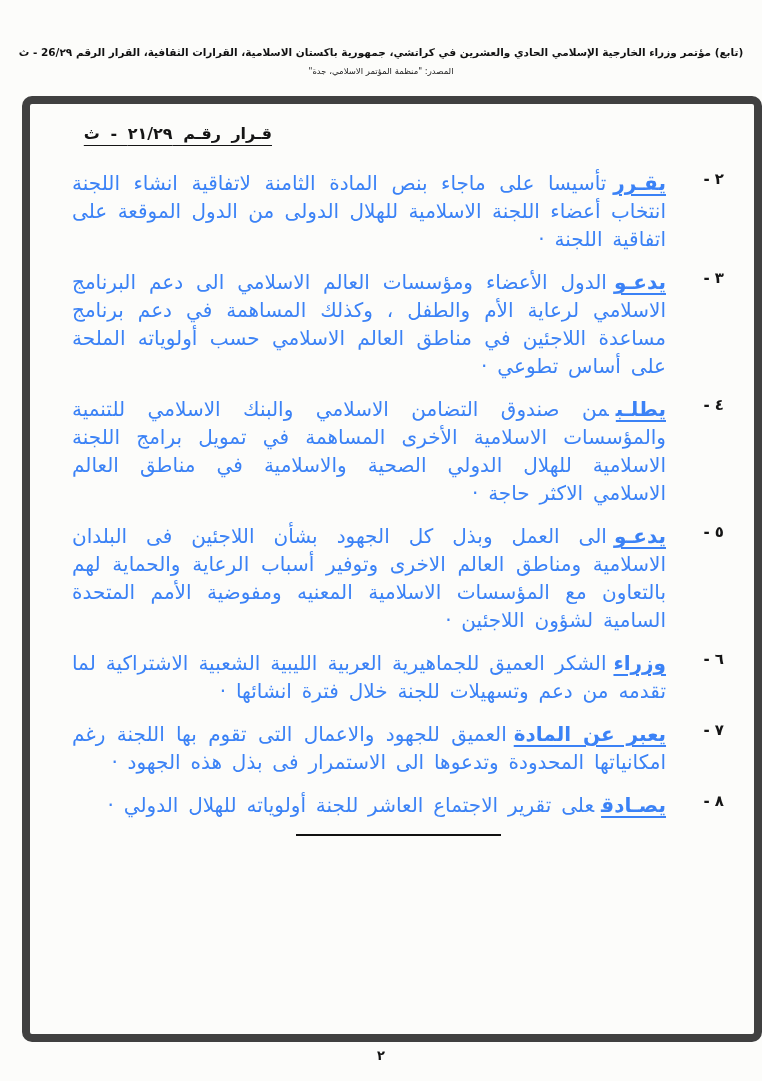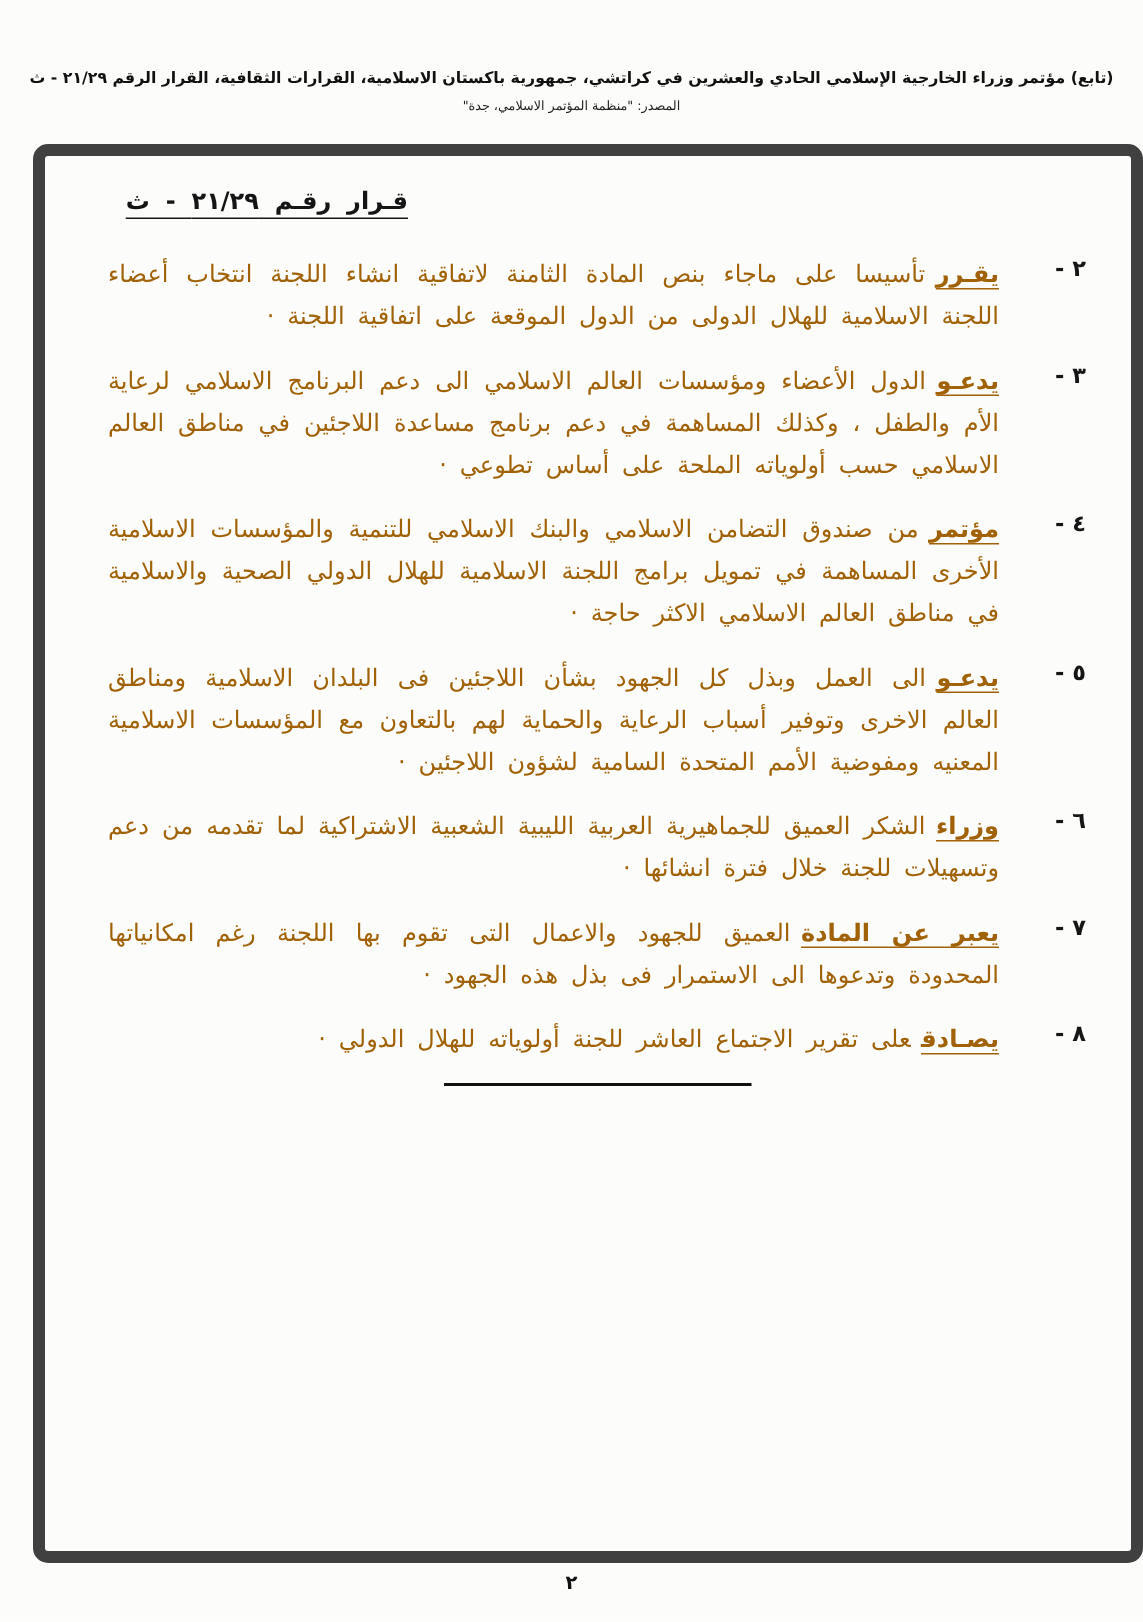--- a/index.html
+++ b/index.html
@@ -52,25 +52,25 @@
     direction:rtl;
   }
   .item-num{
     flex:0 0 58px;
     font-size:15px;font-weight:bold;
     padding-top:1px;
     color:#151515;
   }
   .item-text{
     flex:1;
-    font-size:16px;
+    font-size:20px;
     line-height:28px;
     text-align:justify;
     word-spacing:3.5px;
-    color:#a16207;
+    color:#3b82f6;
   }
   .lead{
     font-weight:bold;
     text-decoration:underline;
     text-underline-offset:4px;
     margin-inline-end:7px;
   }
 
   .end-rule{
     width:205px;
@@ -82,21 +82,21 @@
     position:absolute;top:1048px;left:0;right:0;
     text-align:center;
     font-size:13px;font-weight:bold;color:#111;
   }
 </style>
 </head>
 <body>
 
 <div class="page">
 
-  <div class="doc-header">(تابع) مؤتمر وزراء الخارجية الإسلامي الحادي والعشرين في كراتشي، جمهورية باكستان الاسلامية، القرارات الثقافية، القرار الرقم ٢١/٢٩ - ث</div>
+  <div class="doc-header">(تابع) مؤتمر وزراء الخارجية الإسلامي الحادي والعشرين في كراتشي، جمهورية باكستان الاسلامية، القرارات الثقافية، القرار الرقم 26/٢٩ - ث</div>
   <div class="doc-source">المصدر: "منظمة المؤتمر الاسلامي، جدة"</div>
 
   <div class="green-frame">
 
     <div class="res-title">قـرار رقـم ٢١/٢٩ - ث</div>
 
     <div class="items">
 
       <div class="item">
         <div class="item-num">٢ -</div>
@@ -108,21 +108,21 @@
       <div class="item">
         <div class="item-num">٣ -</div>
         <div class="item-text">
           <span class="lead">يدعـو</span><span>الدول الأعضاء ومؤسسات العالم الاسلامي الى دعم البرنامج الاسلامي لرعاية الأم والطفل ، وكذلك المساهمة في دعم برنامج مساعدة اللاجئين في مناطق العالم الاسلامي حسب أولوياته الملحة على أساس تطوعي ·</span>
         </div>
       </div>
 
       <div class="item">
         <div class="item-num">٤ -</div>
         <div class="item-text">
-          <span class="lead">مؤتمر</span><span>من صندوق التضامن الاسلامي والبنك الاسلامي للتنمية والمؤسسات الاسلامية الأخرى المساهمة في تمويل برامج اللجنة الاسلامية للهلال الدولي الصحية والاسلامية في مناطق العالم الاسلامي الاكثر حاجة ·</span>
+          <span class="lead">يطلـب</span><span>من صندوق التضامن الاسلامي والبنك الاسلامي للتنمية والمؤسسات الاسلامية الأخرى المساهمة في تمويل برامج اللجنة الاسلامية للهلال الدولي الصحية والاسلامية في مناطق العالم الاسلامي الاكثر حاجة ·</span>
         </div>
       </div>
 
       <div class="item">
         <div class="item-num">٥ -</div>
         <div class="item-text">
           <span class="lead">يدعـو</span><span>الى العمل وبذل كل الجهود بشأن اللاجئين فى البلدان الاسلامية ومناطق العالم الاخرى وتوفير أسباب الرعاية والحماية لهم بالتعاون مع المؤسسات الاسلامية المعنيه ومفوضية الأمم المتحدة السامية لشؤون اللاجئين ·</span>
         </div>
       </div>
 

